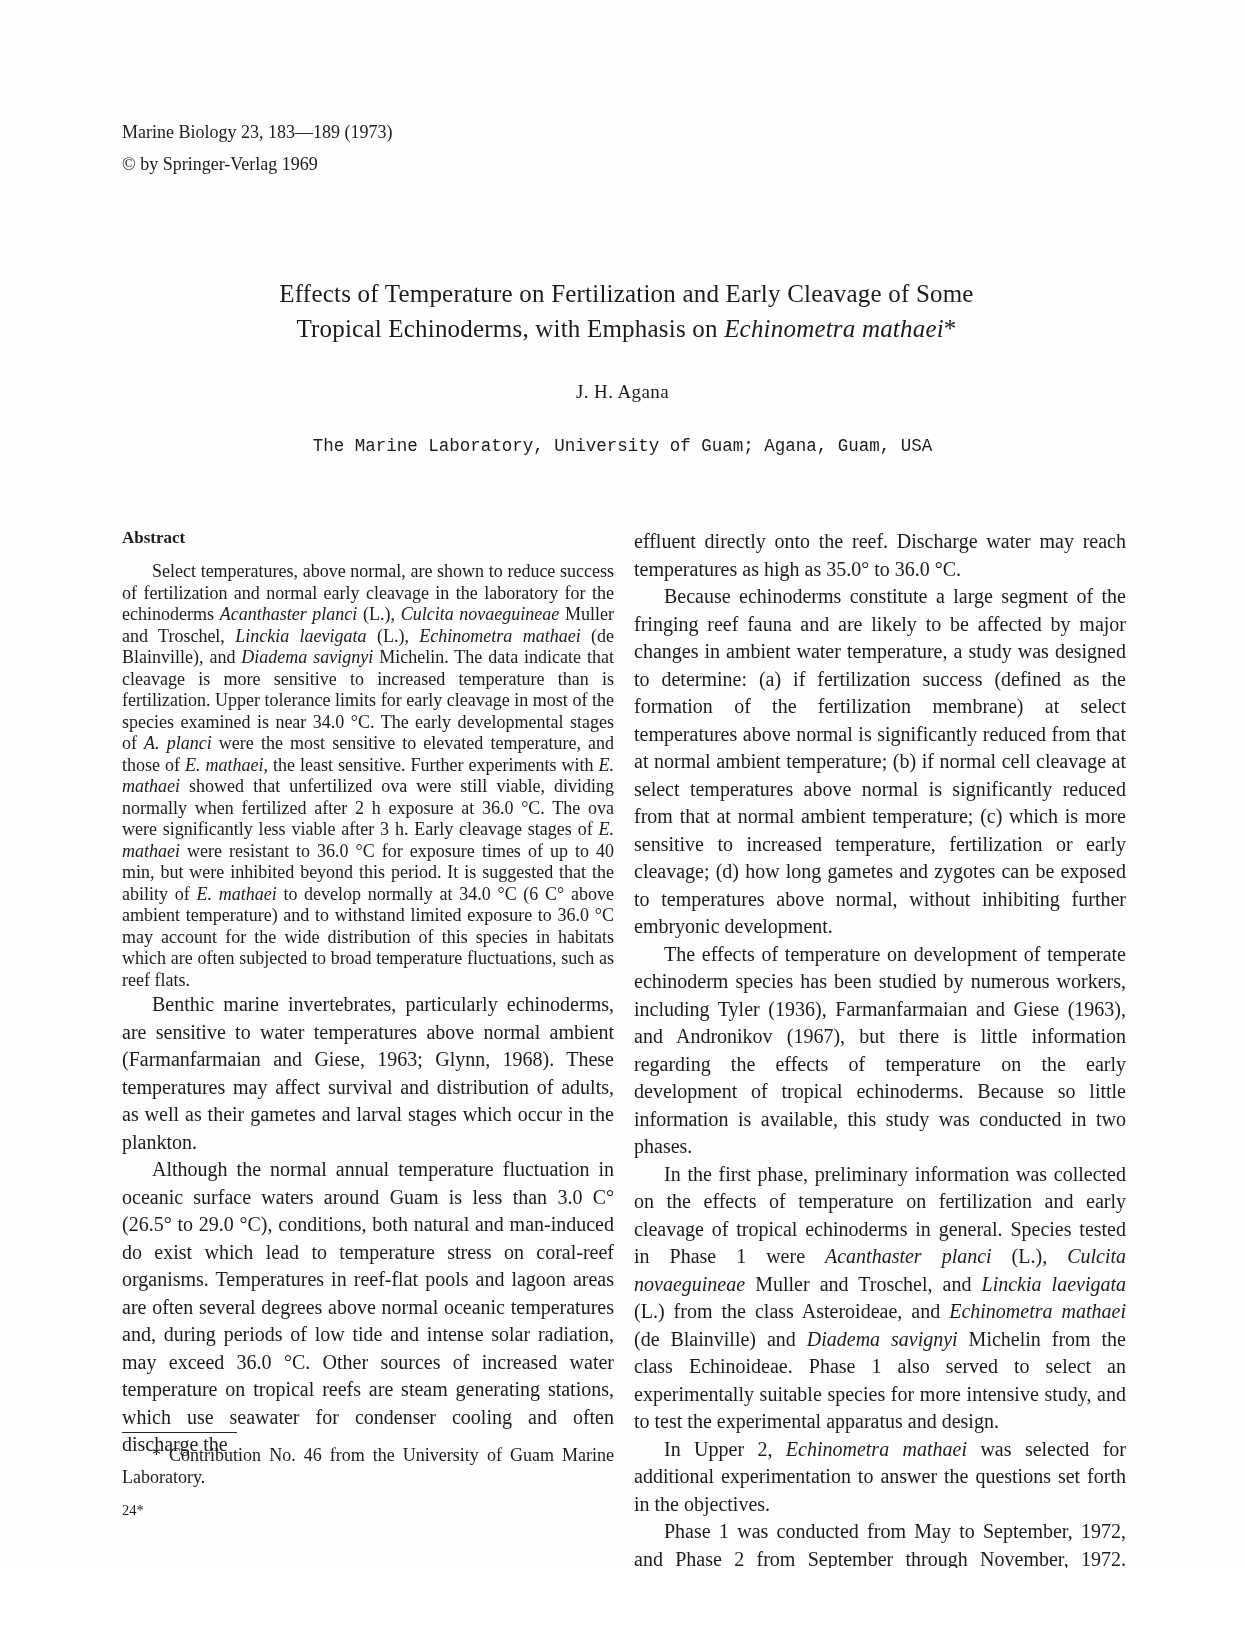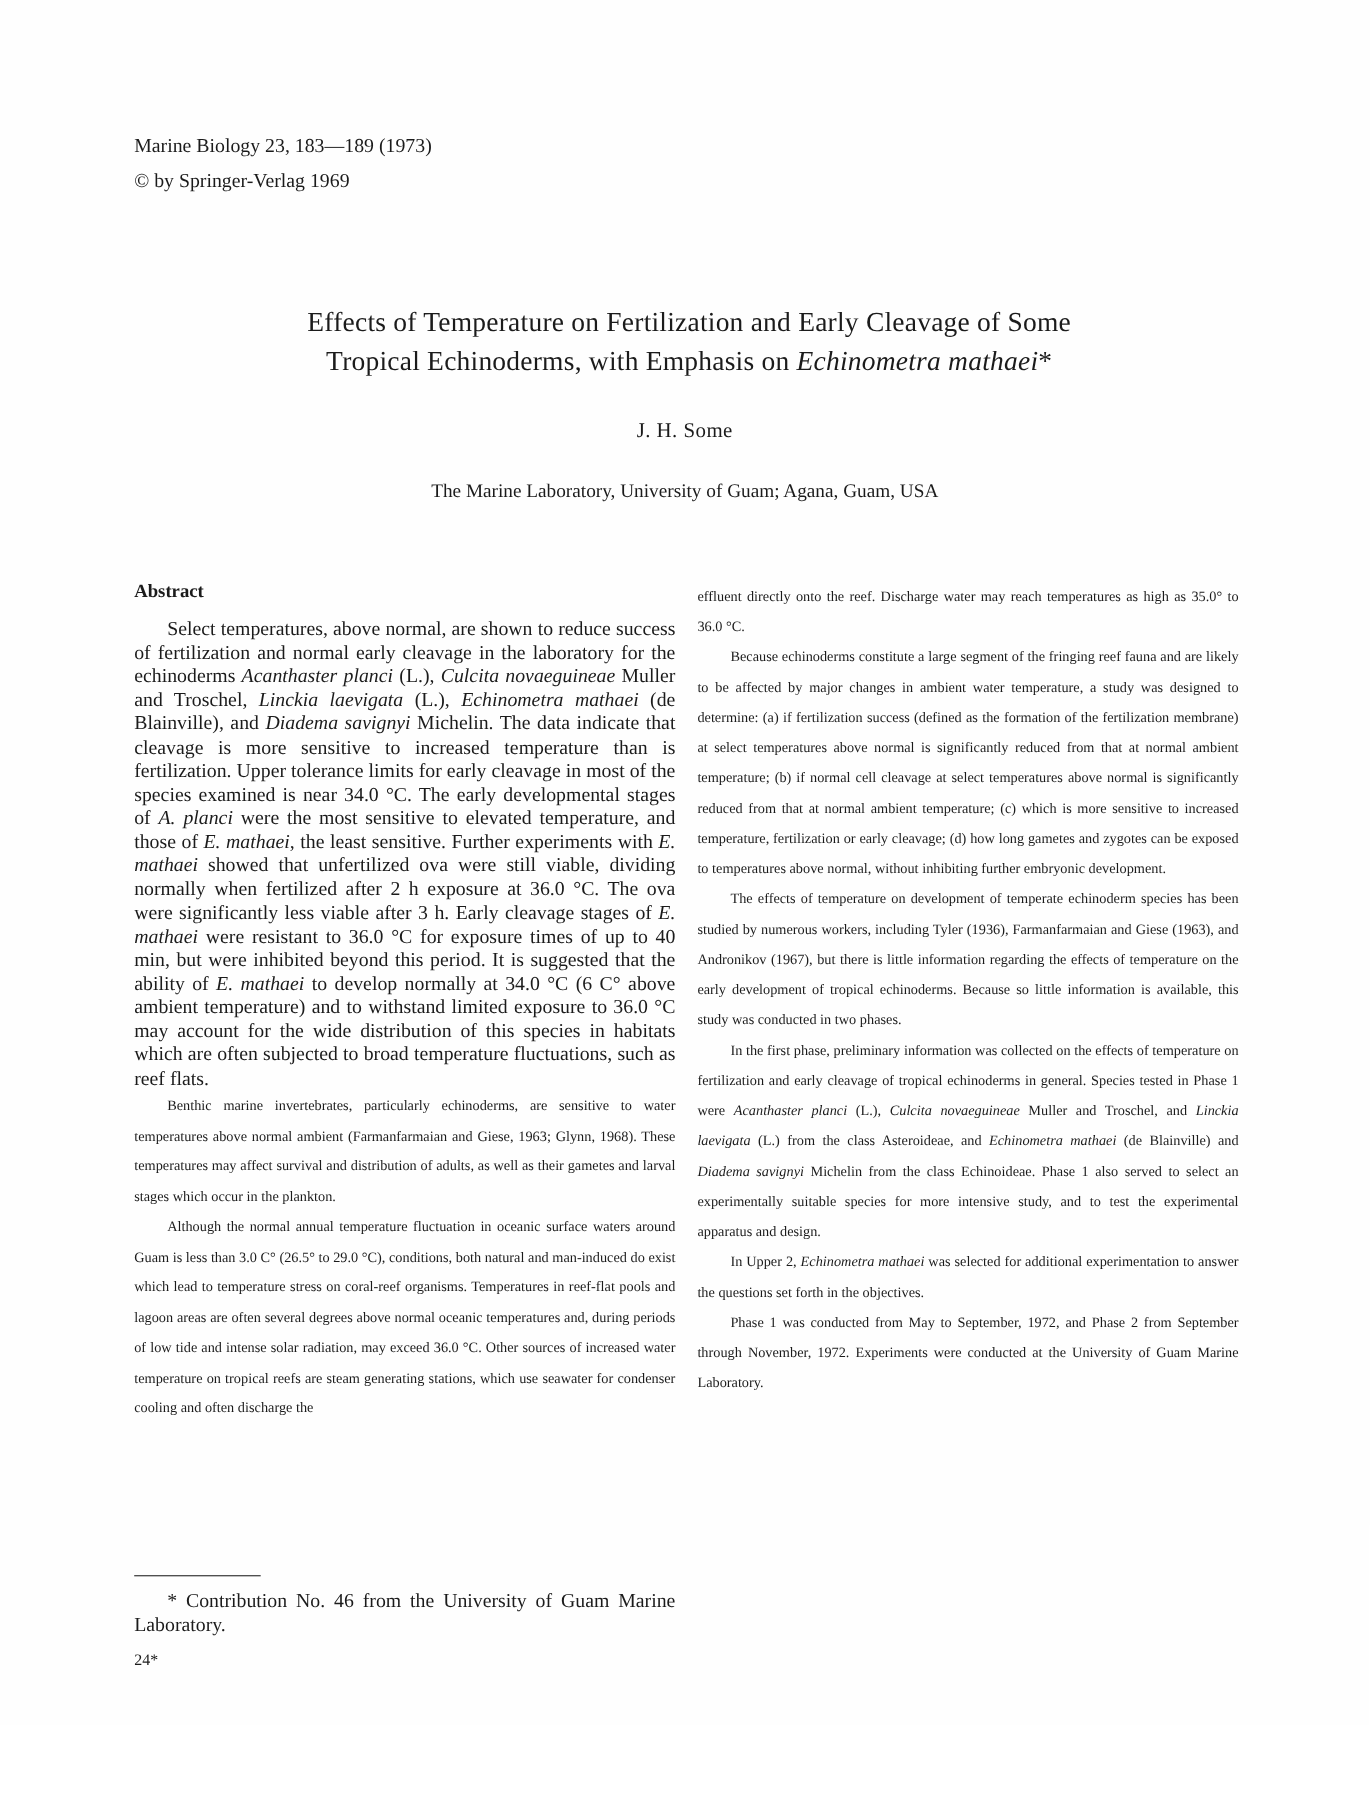--- a/index.html
+++ b/index.html
@@ -42,20 +42,21 @@
     text-align: center;
     font-size: 19px;
     letter-spacing: 0.4px;
   }
   .affiliation {
     position: absolute;
     left: 0; top: 436px;
     width: 1245px;
     text-align: center;
     font-size: 17.5px;
+    font-family: Liberation Mono, monospace;
   }
 
   .col {
     position: absolute;
     top: 528px;
     width: 492px;
   }
   .col-left  { left: 122px; }
   .col-right { left: 634px; }
 
@@ -63,21 +64,21 @@
     margin: 0 0 13px 0;
     font-size: 17px;
     font-weight: 700;
   }
   .intro-head { margin: 26px 0 14px 0; }
 
   .col p {
     margin: 0;
     text-align: justify;
     text-indent: 30px;
-    font-size: 13px;
+    font-size: 20px;
     line-height: 27.5px;
   }
   .col p.small, .footnote p.small {
     font-size: 18px;
     line-height: 21.5px;
   }
   .col p.noindent { text-indent: 0; }
 
   .footnote {
     position: absolute;
@@ -109,21 +110,21 @@
   <div class="journal-header">
     <div>Marine Biology 23, 183—189 (1973)</div>
     <div>© by Springer-Verlag 1969</div>
   </div>
 
   <h1 class="title">
     <span class="tline">Effects of Temperature on Fertilization and Early Cleavage of Some</span>
     <span class="tline"><span>Tropical Echinoderms, with Emphasis on </span><span class="it">Echinometra mathaei</span><span>*</span></span>
   </h1>
 
-  <div class="author">J. H. Some</div>
+  <div class="author">J. H. Agana</div>
 
   <div class="affiliation">The Marine Laboratory, University of Guam; Agana, Guam, USA</div>
 
   <div class="col col-left">
     <section>
       <h2 class="sec-head">Abstract</h2>
       <p class="small"><span>Select temperatures, above normal, are shown to reduce success of fertilization and normal early cleavage in the laboratory for the echinoderms </span><span class="it">Acanthaster planci</span><span> (L.), </span><span class="it">Culcita novaeguineae</span><span> Muller and Troschel, </span><span class="it">Linckia laevigata</span><span> (L.), </span><span class="it">Echinometra mathaei</span><span> (de Blainville), and </span><span class="it">Diadema savignyi</span><span> Michelin. The data indicate that cleavage is more sensitive to increased temperature than is fertilization. Upper tolerance limits for early cleavage in most of the species examined is near 34.0 °C. The early developmental stages of </span><span class="it">A. planci</span><span> were the most sensitive to elevated temperature, and those of </span><span class="it">E. mathaei</span><span>, the least sensitive. Further experiments with </span><span class="it">E. mathaei</span><span> showed that unfertilized ova were still viable, dividing normally when fertilized after 2 h exposure at 36.0 °C. The ova were significantly less viable after 3 h. Early cleavage stages of </span><span class="it">E. mathaei</span><span> were resistant to 36.0 °C for exposure times of up to 40 min, but were inhibited beyond this period. It is suggested that the ability of </span><span class="it">E. mathaei</span><span> to develop normally at 34.0 °C (6 C° above ambient temperature) and to withstand limited exposure to 36.0 °C may account for the wide distribution of this species in habitats which are often subjected to broad temperature fluctuations, such as reef flats.</span></p>
     </section>
     <section>
       <p><span>Benthic marine invertebrates, particularly echinoderms, are sensitive to water temperatures above normal ambient (Farmanfarmaian and Giese, 1963; Glynn, 1968). These temperatures may affect survival and distribution of adults, as well as their gametes and larval stages which occur in the plankton.</span></p>

